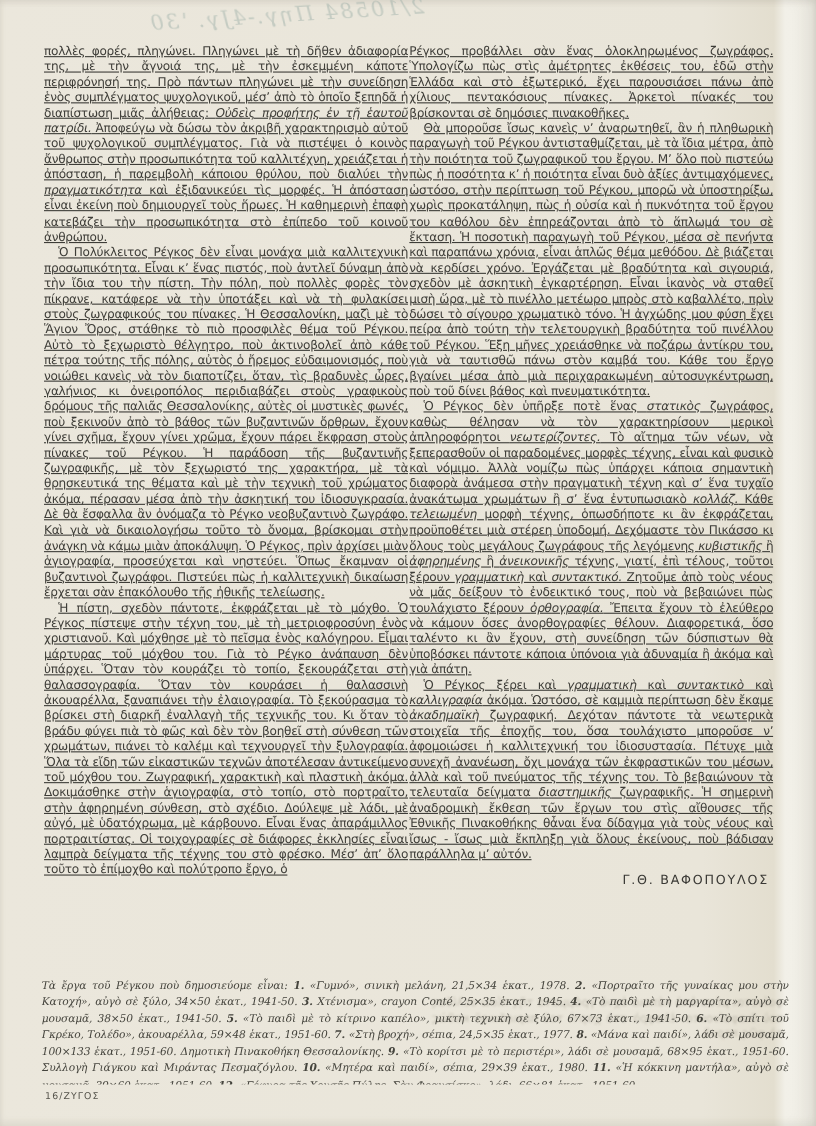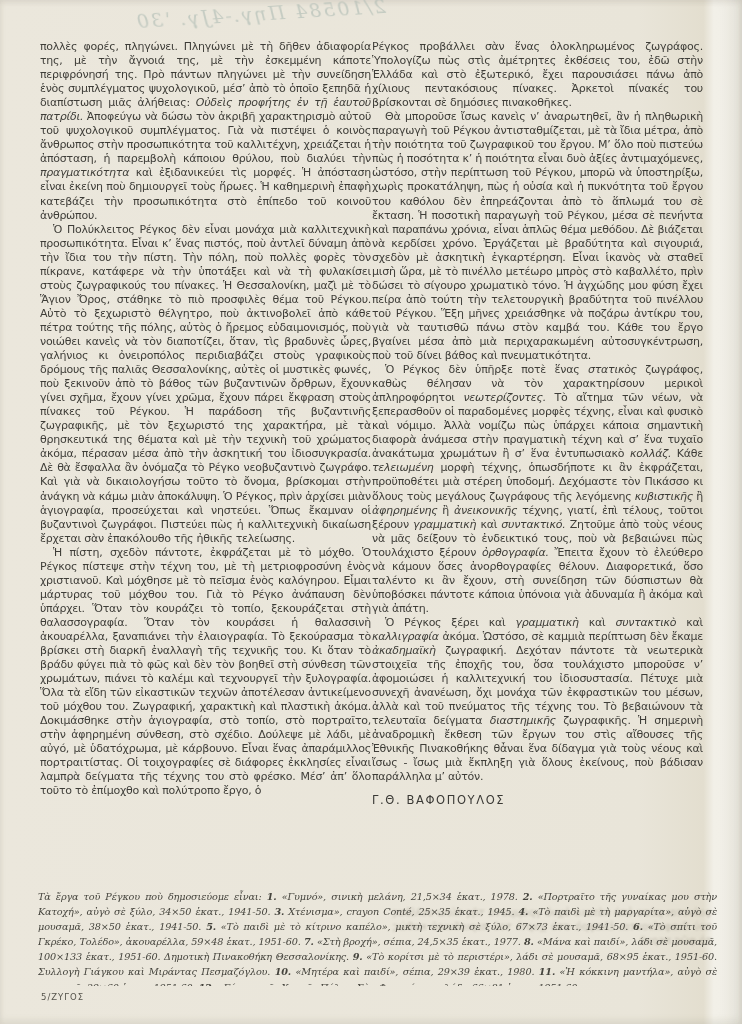--- a/index.html
+++ b/index.html
@@ -21,26 +21,26 @@
     white-space:nowrap;letter-spacing:2px;
   }
   .col{
     position:absolute;top:40px;width:331px;height:838px;overflow:hidden;
     text-align:justify;
     font-size:11px;line-height:14.05px;letter-spacing:-.25px;
     color:#3e3d38;
   }
   .colL{left:40px;}
   .colR{left:372px;}
-  .col p{margin:0;padding:0;}
+  .col p{margin:0;padding:0;text-decoration:underline;}
   .col p.indent{text-indent:13px;}
   .it{font-style:italic;}
   .bd{font-weight:bold;}
   .signature{
-    margin-top:9px;padding-right:4px;
+    text-align:right;margin-top:9px;padding-right:4px;
     font-size:11.5px;letter-spacing:1.6px;color:#3a3935;
   }
   .ghost{
     position:absolute;left:392px;top:905px;width:320px;
     font-size:10.5px;line-height:14px;color:rgba(130,125,110,.32);
     filter:blur(.8px);text-align:justify;transform:scaleX(-1);
     height:58px;overflow:hidden;
   }
   .footer{
     position:absolute;left:38px;top:889px;width:679px;max-height:97px;overflow:hidden;
@@ -76,15 +76,15 @@
         <p class="indent"><span>Ὁ Ρέγκος δὲν ὑπῆρξε ποτὲ ἕνας </span><span class="it">στατικὸς</span><span> ζωγράφος, καθὼς θέλησαν νὰ τὸν χαρακτηρίσουν μερικοὶ ἀπληροφόρητοι </span><span class="it">νεωτερίζοντες.</span><span> Τὸ αἴτημα τῶν νέων, νὰ ξεπερασθοῦν οἱ παραδομένες μορφὲς τέχνης, εἶναι καὶ φυσικὸ καὶ νόμιμο. Ἀλλὰ νομίζω πὼς ὑπάρχει κάποια σημαντικὴ διαφορὰ ἀνάμεσα στὴν πραγματικὴ τέχνη καὶ σ’ ἕνα τυχαῖο ἀνακάτωμα χρωμάτων ἢ σ’ ἕνα ἐντυπωσιακὸ </span><span class="it">κολλάζ.</span><span> Κάθε </span><span class="it">τελειωμένη</span><span> μορφὴ τέχνης, ὁπωσδήποτε κι ἂν ἐκφράζεται, προϋποθέτει μιὰ στέρεη ὑποδομή. Δεχόμαστε τὸν Πικάσσο κι ὅλους τοὺς μεγάλους ζωγράφους τῆς λεγόμενης </span><span class="it">κυβιστικῆς</span><span> ἢ </span><span class="it">ἀφηρημένης</span><span> ἢ </span><span class="it">ἀνεικονικῆς</span><span> τέχνης, γιατί, ἐπὶ τέλους, τοῦτοι ξέρουν </span><span class="it">γραμματικὴ</span><span> καὶ </span><span class="it">συντακτικό.</span><span> Ζητοῦμε ἀπὸ τοὺς νέους νὰ μᾶς δείξουν τὸ ἐνδεικτικό τους, ποὺ νὰ βεβαιώνει πὼς τουλάχιστο ξέρουν </span><span class="it">ὀρθογραφία.</span><span> Ἔπειτα ἔχουν τὸ ἐλεύθερο νὰ κάμουν ὅσες ἀνορθογραφίες θέλουν. Διαφορετικά, ὅσο ταλέντο κι ἂν ἔχουν, στὴ συνείδηση τῶν δύσπιστων θὰ ὑποβόσκει πάντοτε κάποια ὑπόνοια γιὰ ἀδυναμία ἢ ἀκόμα καὶ γιὰ ἀπάτη.</span></p>
         <p class="indent"><span>Ὁ Ρέγκος ξέρει καὶ </span><span class="it">γραμματικὴ</span><span> καὶ </span><span class="it">συντακτικὸ</span><span> καὶ </span><span class="it">καλλιγραφία</span><span> ἀκόμα. Ὡστόσο, σὲ καμμιὰ περίπτωση δὲν ἔκαμε </span><span class="it">ἀκαδημαϊκὴ</span><span> ζωγραφική. Δεχόταν πάντοτε τὰ νεωτερικὰ στοιχεῖα τῆς ἐποχῆς του, ὅσα τουλάχιστο μποροῦσε ν’ ἀφομοιώσει ἡ καλλιτεχνική του ἰδιοσυστασία. Πέτυχε μιὰ συνεχῆ ἀνανέωση, ὄχι μονάχα τῶν ἐκφραστικῶν του μέσων, ἀλλὰ καὶ τοῦ πνεύματος τῆς τέχνης του. Τὸ βεβαιώνουν τὰ τελευταῖα δείγματα </span><span class="it">διαστημικῆς</span><span> ζωγραφικῆς. Ἡ σημερινὴ ἀναδρομικὴ ἔκθεση τῶν ἔργων του στὶς αἴθουσες τῆς Ἐθνικῆς Πινακοθήκης θἆναι ἕνα δίδαγμα γιὰ τοὺς νέους καὶ ἴσως - ἴσως μιὰ ἔκπληξη γιὰ ὅλους ἐκείνους, ποὺ βάδισαν παράλληλα μ’ αὐτόν.</span></p>
       </div>
     <div class="signature">Γ.Θ. ΒΑΦΟΠΟΥΛΟΣ</div>
   </div>
 
   <div class="ghost">φαίνεται μέσα ἀπὸ κάποια ἀχνὰ γράμματα τῆς πίσω σελίδας ποὺ διαφαίνονται ἐλαφρὰ στὸ χαρτὶ τοῦ περιοδικοῦ καθὼς τὸ φῶς περνᾶ</div>
 
   <div class="footer"><span>Τὰ ἔργα τοῦ Ρέγκου ποὺ δημοσιεύομε εἶναι: </span><span class="bd">1.</span><span> «Γυμνό», σινικὴ μελάνη, 21,5×34 ἑκατ., 1978. </span><span class="bd">2.</span><span> «Πορτραῖτο τῆς γυναίκας μου στὴν Κατοχή», αὐγὸ σὲ ξύλο, 34×50 ἑκατ., 1941-50. </span><span class="bd">3.</span><span> Χτένισμα», crayon Conté, 25×35 ἑκατ., 1945. </span><span class="bd">4.</span><span> «Τὸ παιδὶ μὲ τὴ μαργαρίτα», αὐγὸ σὲ μουσαμᾶ, 38×50 ἑκατ., 1941-50. </span><span class="bd">5.</span><span> «Τὸ παιδὶ μὲ τὸ κίτρινο καπέλο», μικτὴ τεχνικὴ σὲ ξύλο, 67×73 ἑκατ., 1941-50. </span><span class="bd">6.</span><span> «Τὸ σπίτι τοῦ Γκρέκο, Τολέδο», ἀκουαρέλλα, 59×48 ἑκατ., 1951-60. </span><span class="bd">7.</span><span> «Στὴ βροχή», σέπια, 24,5×35 ἑκατ., 1977. </span><span class="bd">8.</span><span> «Μάνα καὶ παιδί», λάδι σὲ μουσαμᾶ, 100×133 ἑκατ., 1951-60. Δημοτικὴ Πινακοθήκη Θεσσαλονίκης. </span><span class="bd">9.</span><span> «Τὸ κορίτσι μὲ τὸ περιστέρι», λάδι σὲ μουσαμᾶ, 68×95 ἑκατ., 1951-60. Συλλογὴ Γιάγκου καὶ Μιράντας Πεσμαζόγλου. </span><span class="bd">10.</span><span> «Μητέρα καὶ παιδί», σέπια, 29×39 ἑκατ., 1980. </span><span class="bd">11.</span><span> «Ἡ κόκκινη μαντήλα», αὐγὸ σὲ μουσαμᾶ, 39×60 ἑκατ., 1951-60. </span><span class="bd">12.</span><span> «Γέφυρα τῆς Χρυσῆς Πύλης, Σὰν Φρανσίσκο», λάδι, 66×81 ἑκατ., 1951-60.</span></div>
 
-  <div class="pagenum">5/ΖΥΓΟΣ</div>
+  <div class="pagenum">16/ΖΥΓΟΣ</div>
 
 </div>
 
 </body></html>

